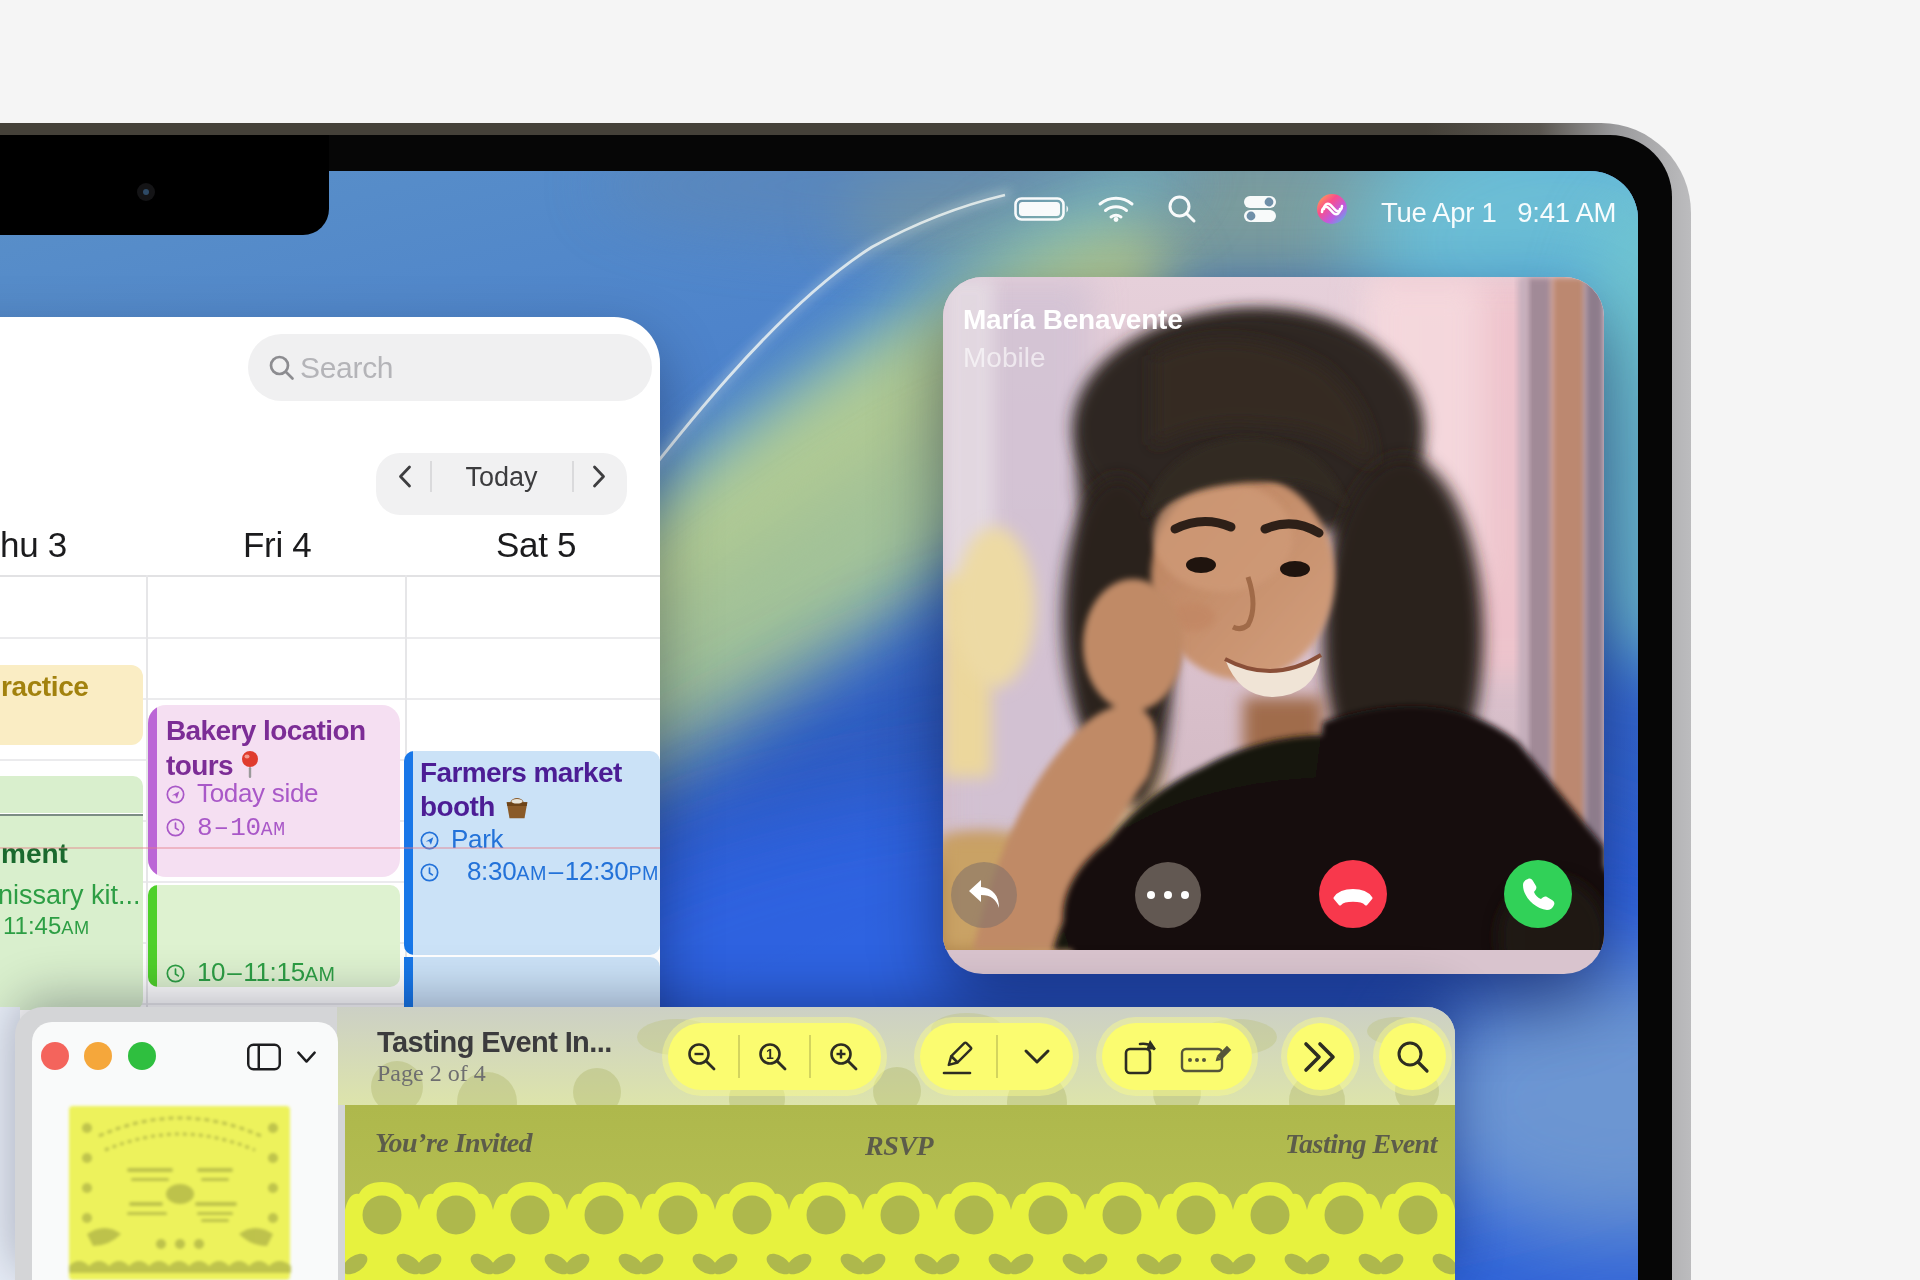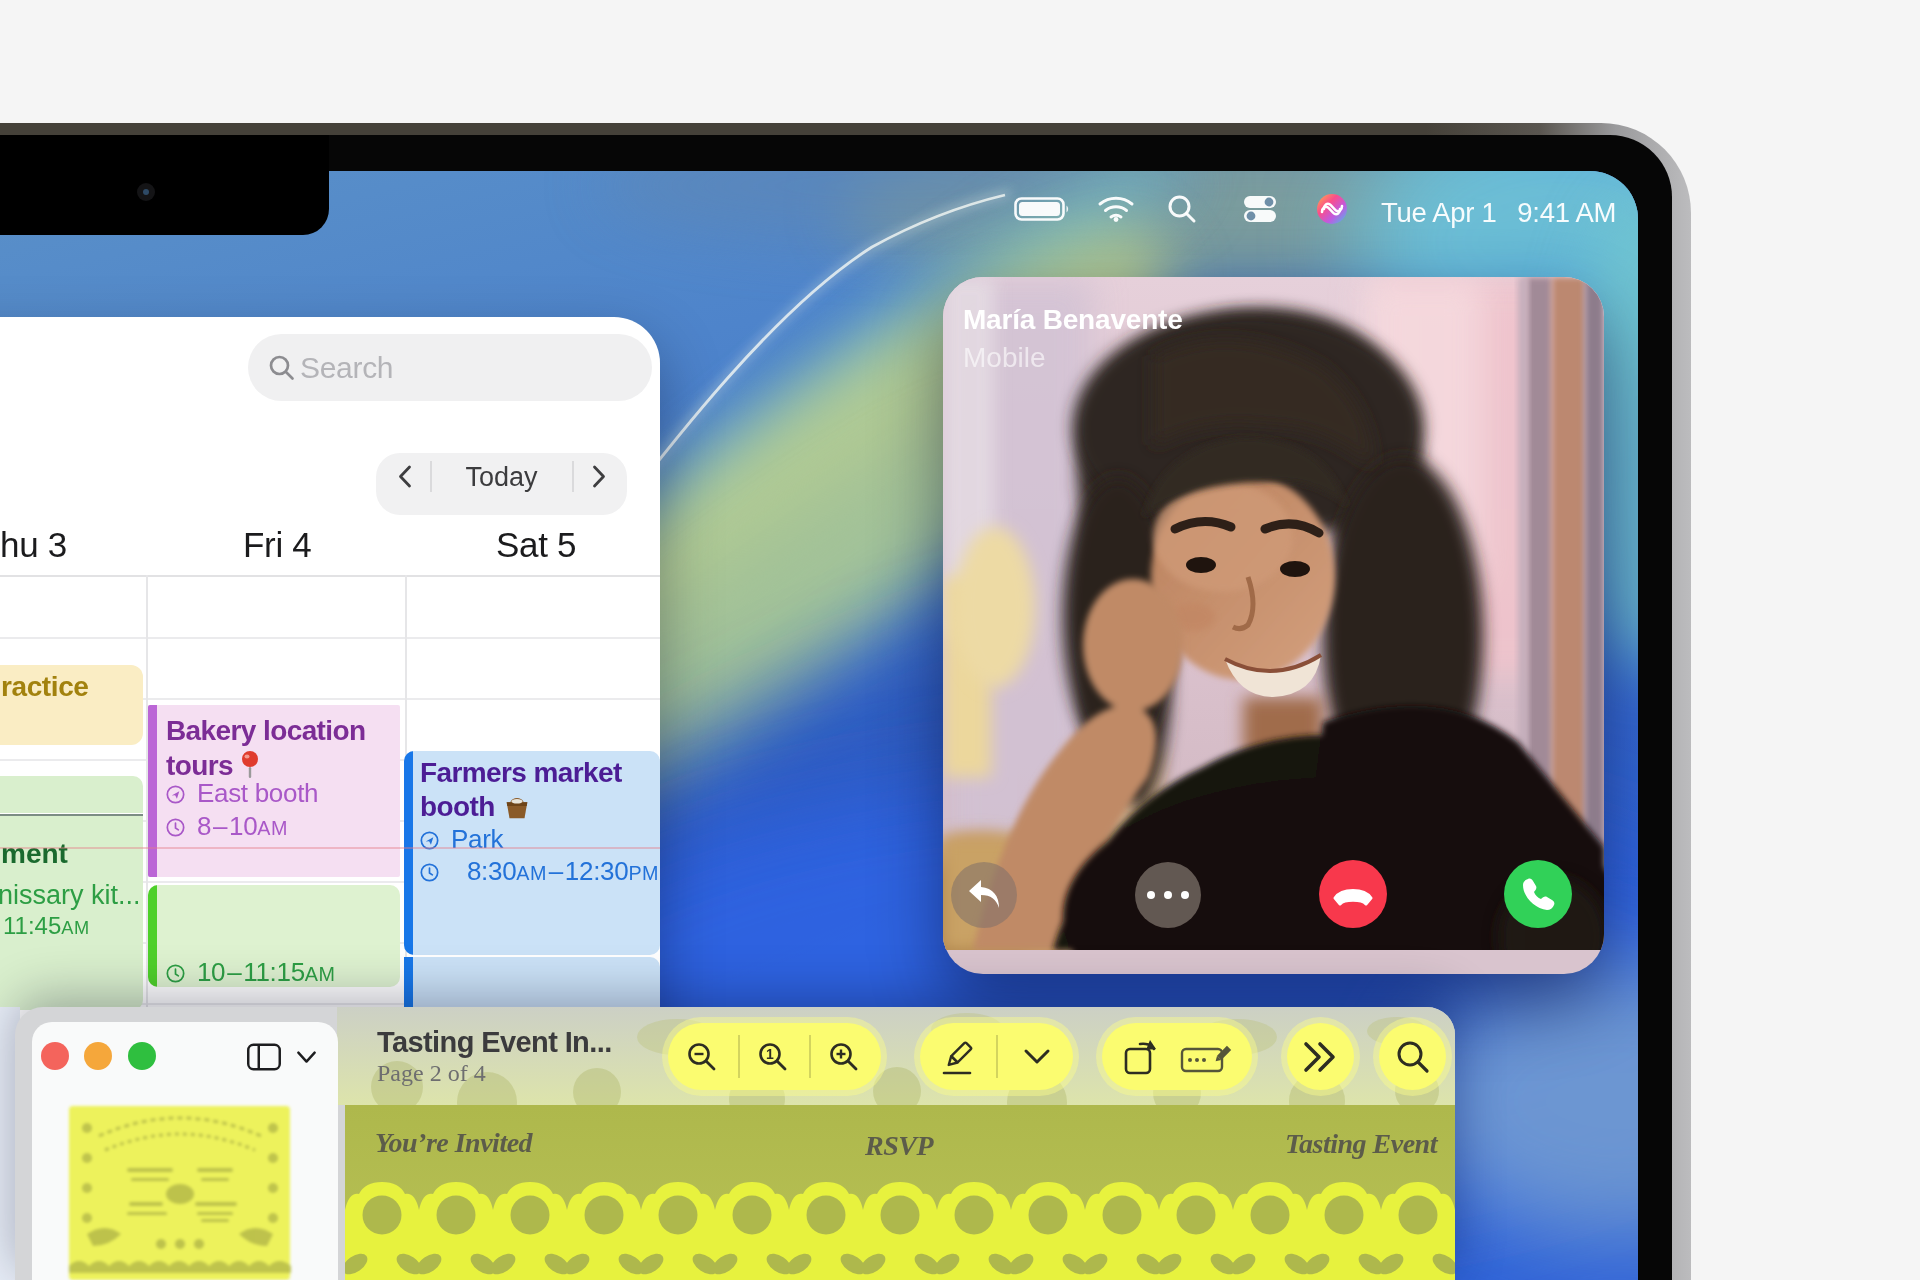--- a/index.html
+++ b/index.html
@@ -156,40 +156,40 @@
         <div class="abs" style="left:17px; top:6px; font-size:28px; font-weight:bold; color:#a2820e; letter-spacing:-0.4px;">ractice</div>
       </div>
 
       <div class="abs" style="left:104px; top:459px; width:159px; height:37px; background:#d9efcd; border-radius:0 10px 0 0;"></div>
       <div class="abs" style="left:104px; top:497px; width:159px; height:196px; background:#d9efcd; border-radius:0 0 10px 0; border-top:2px solid #7c8d84;">
         <div class="abs" style="left:17px; top:22px; font-size:28px; font-weight:bold; color:#1a6a2e;">ment</div>
         <div class="abs" style="left:14px; top:64px; font-size:27px; color:#2d9e44; white-space:nowrap;">nissary kit...</div>
         <div class="abs" style="left:19px; top:96px; font-size:24px; color:#2d9e44; white-space:nowrap;">11:45<span class="sc">AM</span></div>
       </div>
 
-      <div class="abs" style="left:268px; top:388px; width:252px; height:172px; background:#f5dff2; border-radius:2px; overflow:hidden;">
+      <div class="abs" style="left:268px; top:388px; width:252px; height:172px; background:#f5dff2; border-radius:18px; overflow:hidden;">
         <div class="abs" style="left:0; top:0; width:9px; height:172px; background:#bb66d6;"></div>
         <div class="abs" style="left:18px; top:8px; width:240px; font-size:28px; font-weight:bold; color:#7c2d96; line-height:35px; letter-spacing:-0.6px; white-space:nowrap;">Bakery location<br>tours&nbsp;<svg width="20" height="30" viewBox="0 0 20 30" style="vertical-align:-5px;">
               <circle cx="10" cy="9" r="8" fill="#e03c2e"></circle>
               <ellipse cx="7" cy="6.5" rx="2.5" ry="2" fill="#f39a90"></ellipse>
               <rect x="8.8" y="17" width="2.4" height="11" rx="1.2" fill="#9a9a9a"></rect>
             </svg></div>
         <div class="abs" style="left:18px; top:73px; font-size:26px; color:#a958c8; white-space:nowrap; letter-spacing:-0.3px;">
           <svg width="19" height="19" viewBox="0 0 20 20" style="vertical-align:-2px;">
               <circle cx="10" cy="10" r="8.6" fill="none" stroke="#a958c8" stroke-width="1.8"></circle>
               <path d="M6 11 L14 6.5 L11.5 14.5 L9.6 10.8 Z" fill="#a958c8"></path>
             </svg>
-          <span style="margin-left:5px;">East booth</span>
+          <span style="margin-left:5px;">Today side</span>
         </div>
         <div class="abs" style="left:18px; top:106px; font-size:26px; color:#a958c8; white-space:nowrap; letter-spacing:-0.3px;">
           <svg width="19" height="19" viewBox="0 0 20 20" style="vertical-align:-2px;">
               <circle cx="10" cy="10" r="8.6" fill="none" stroke="#a958c8" stroke-width="1.8"></circle>
               <path d="M10 5.5 L10 10.5 L13 12.5" fill="none" stroke="#a958c8" stroke-width="1.8" stroke-linecap="round"></path>
             </svg>
-          <span style="margin-left:5px;">8 – 10<span class="sc">AM</span></span>
+          <span style="margin-left:5px;font-family:Liberation Mono, monospace;">8 – 10<span class="sc">AM</span></span>
         </div>
       </div>
 
       <div class="abs" style="left:268px; top:568px; width:252px; height:102px; background:#def2d0; border-radius:10px; overflow:hidden;">
         <div class="abs" style="left:0; top:0; width:9px; height:102px; background:#4ed02a;"></div>
         <div class="abs" style="left:18px; top:72px; font-size:26px; color:#2d9e44; white-space:nowrap; letter-spacing:-0.3px;">
           <svg width="19" height="19" viewBox="0 0 20 20" style="vertical-align:-2px;">
               <circle cx="10" cy="10" r="8.6" fill="none" stroke="#2d9e44" stroke-width="1.8"></circle>
               <path d="M10 5.5 L10 10.5 L13 12.5" fill="none" stroke="#2d9e44" stroke-width="1.8" stroke-linecap="round"></path>
             </svg>

